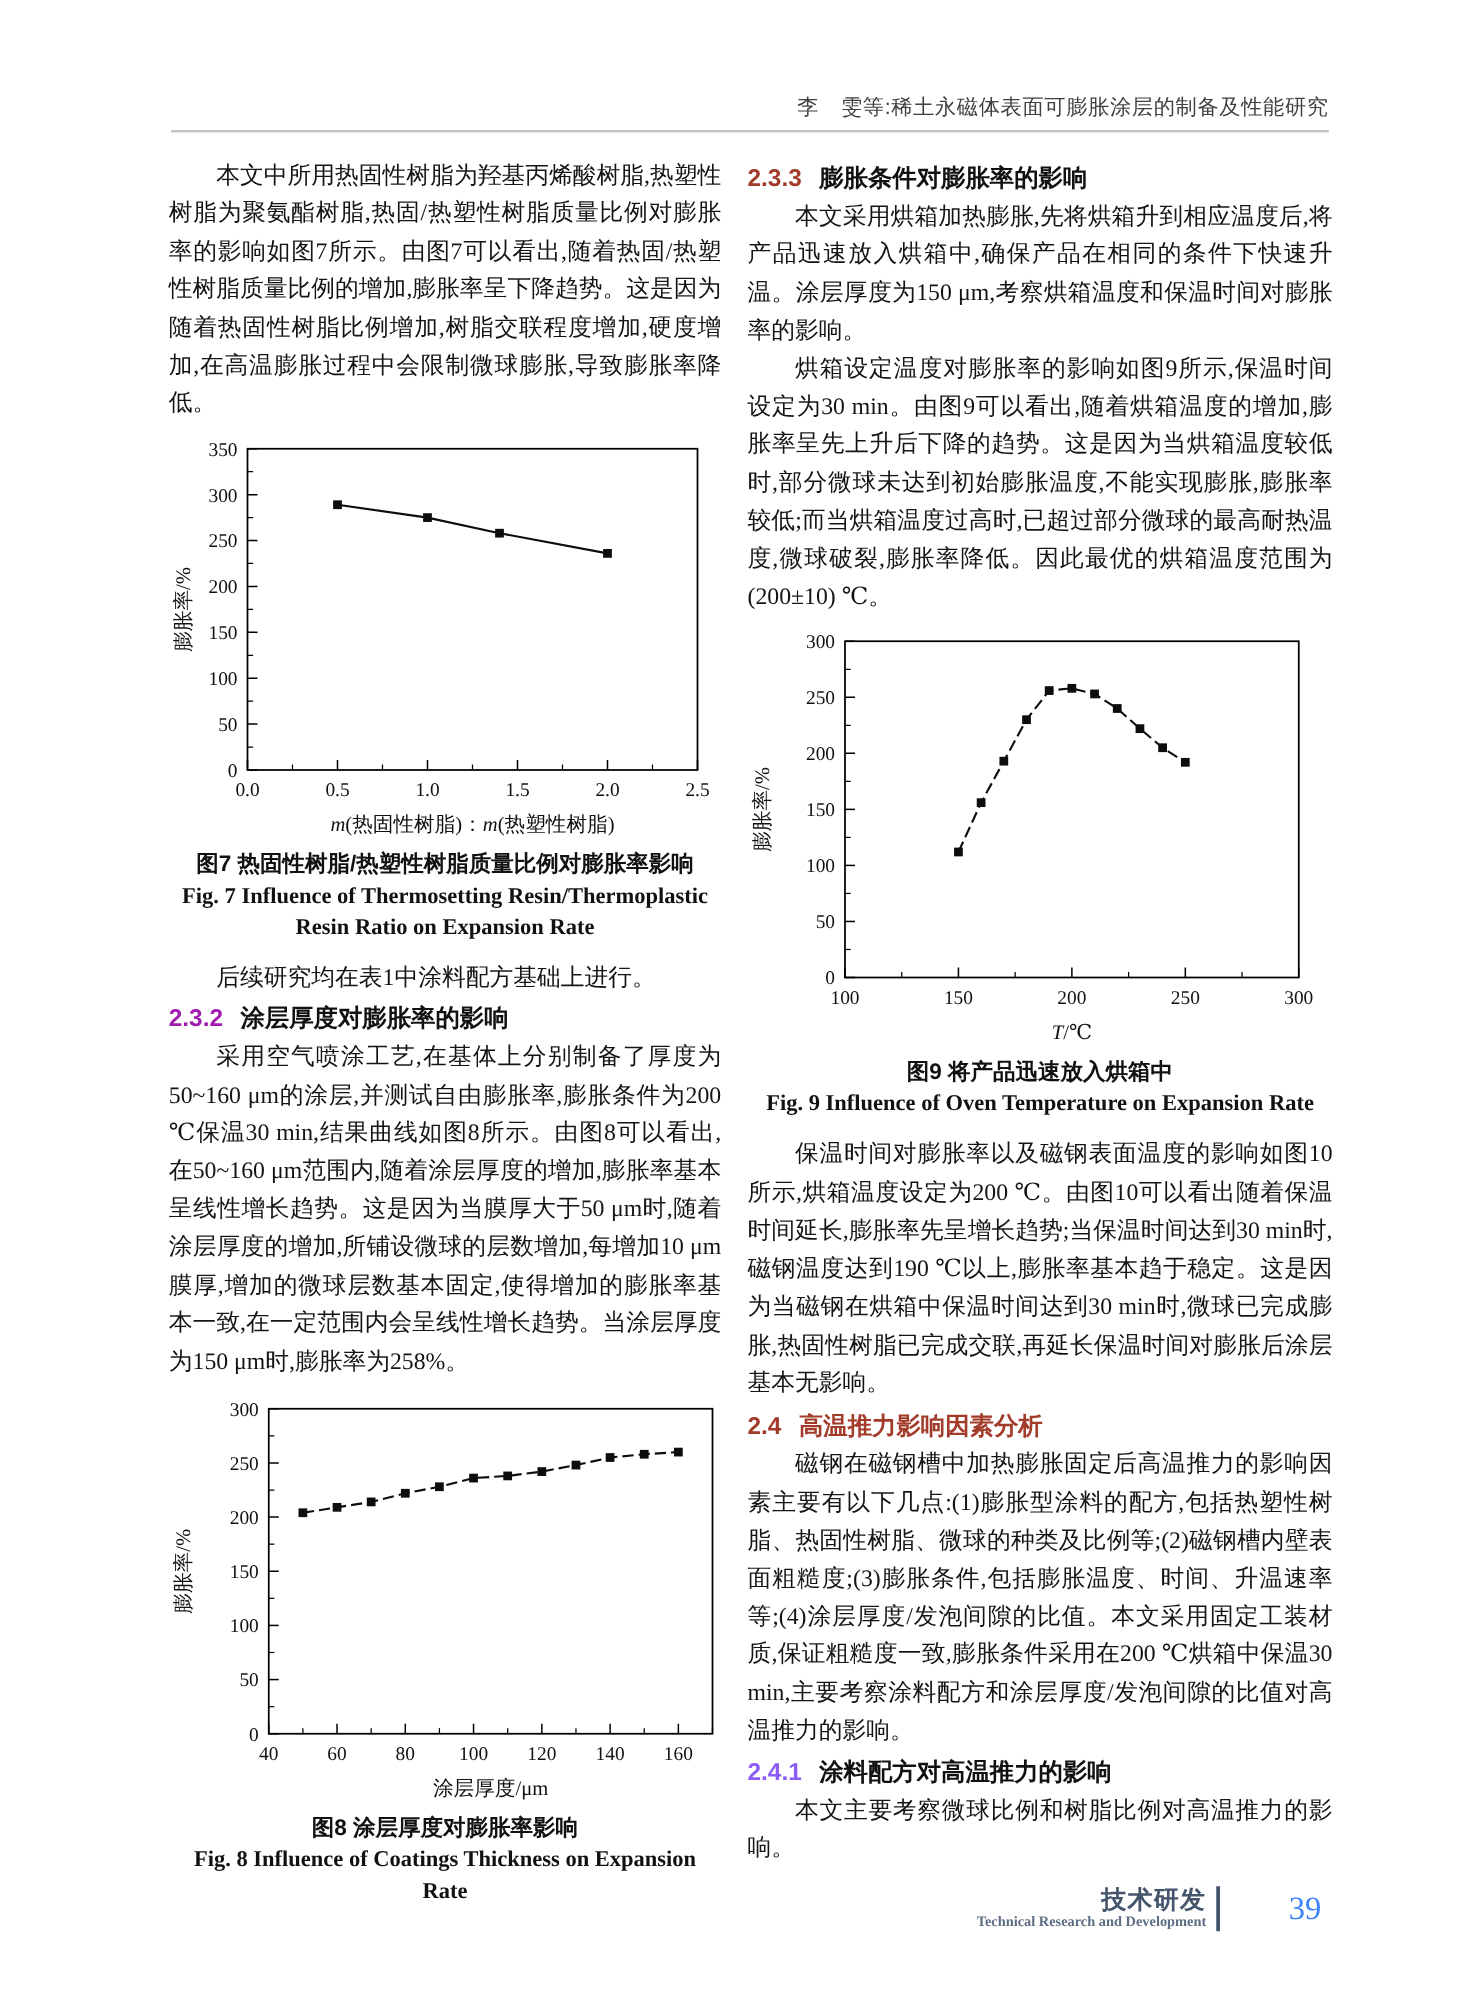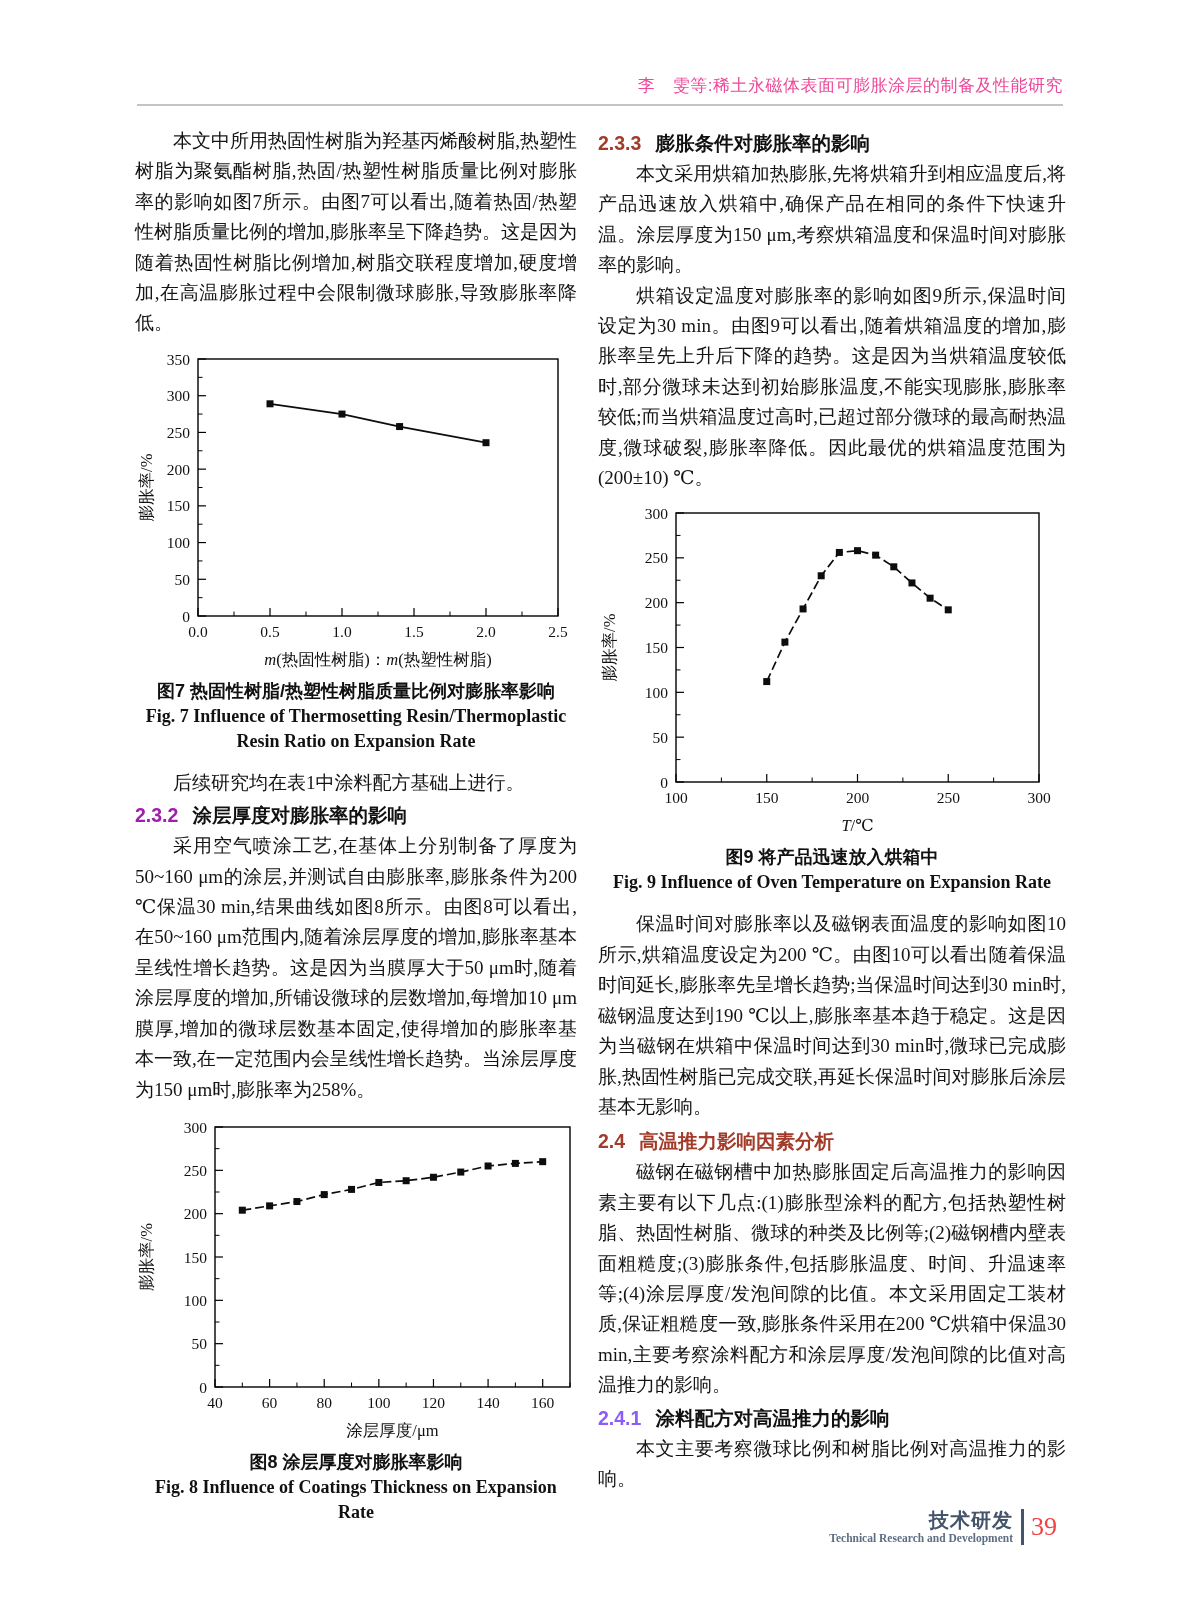--- a/index.html
+++ b/index.html
@@ -1,19 +1,19 @@
 <!DOCTYPE html>
 <html><head>
 <meta charset="utf-8">
 <style>
   * { margin:0; padding:0; box-sizing:border-box; }
   html,body { background:#ffffff; }
   .page { position:relative; width:1187px; height:1600px; background:#ffffff; overflow:hidden;
           font-family:"Liberation Serif","DejaVu Serif",serif; color:#161616; }
-  .running-head { position:absolute; top:74px; right:124px; font-size:17px; color:#ec4899;
+  .running-head { position:absolute; top:74px; right:124px; font-size:17px; color:#404040;
                   font-family:Liberation Sans, sans-serif; letter-spacing:.5px; }
   .head-rule { position:absolute; top:104px; left:137px; width:926px; height:1.5px; background:#c4c4c4; }
   .col { position:absolute; top:126px; }
   .col-left  { left:135px; width:442px; }
   .col-right { left:598px; width:468px; }
   .body-para { font-size:19px; line-height:30.4px; text-align:justify; text-indent:2em; color:#141414; }
   .sec { font-size:19.5px; line-height:30px; margin-top:2px; }
   .sec .sec-num { font-family:"Liberation Sans","DejaVu Sans",sans-serif; font-weight:bold; margin-right:14px; }
   .sec .sec-title { color:#111; }
   .sec-major .sec-title { font-family:"Liberation Sans","DejaVu Sans",sans-serif; font-weight:bold; }
@@ -23,21 +23,21 @@
             font-weight:bold; font-size:18px; line-height:26px; color:#111; margin-top:4px; }
   .cap-en { text-align:center; font-weight:bold; font-size:18px; line-height:25px; color:#111; }
   .tick-label { font-family:"Liberation Serif","DejaVu Serif",serif; font-size:15.5px; fill:#111; }
   .axis-label { font-family:"Liberation Serif","DejaVu Serif",serif; font-size:16.5px; fill:#111; }
   .footer { position:absolute; top:1503px; right:130px; display:flex; align-items:flex-end; }
   .footer-labels { text-align:right; margin-right:8px; }
   .footer-cn { font-family:"Liberation Sans","DejaVu Sans",sans-serif; font-weight:bold;
                font-size:20px; line-height:22px; color:#44546a; letter-spacing:1px; }
   .footer-en { font-size:11.5px; color:#5d6d84; font-weight:bold; line-height:14px; }
   .footer-bar { width:3px; height:36px; background:#44546a; margin-right:7px; }
-  .footer-page { font-size:26px; color:#ef4444; line-height:36px; padding-top:6px; }
+  .footer-page { font-size:26px; color:#3b82f6; line-height:36px; padding-top:6px;margin-left:48px; }
   .mt4{margin-top:4px;} .mt8{margin-top:8px;} .mt10{margin-top:10px;} .mt14{margin-top:14px;}
 </style>
 </head>
 <body>
 
 <div class="page">
 
   <div class="running-head">李　雯等:稀土永磁体表面可膨胀涂层的制备及性能研究</div>
   <div class="head-rule"></div>
 

